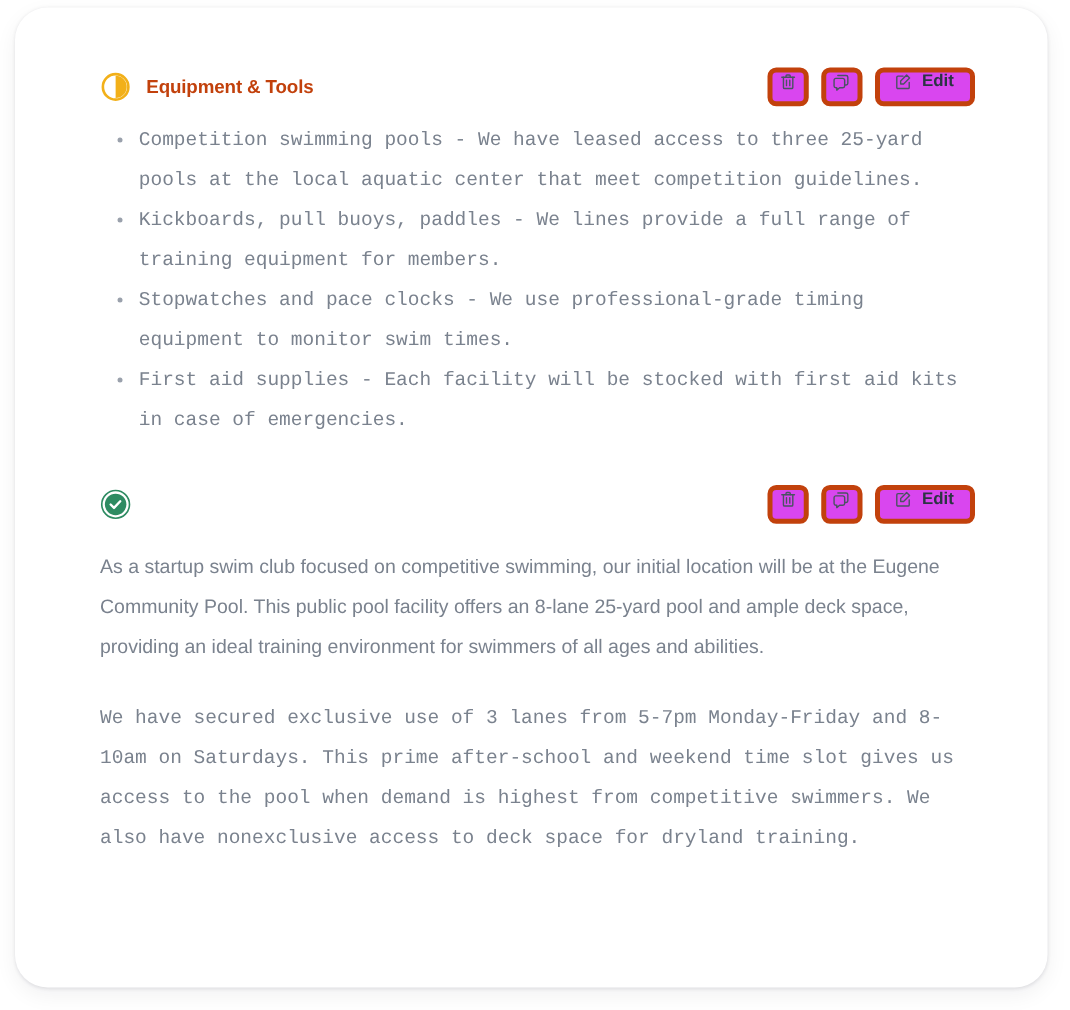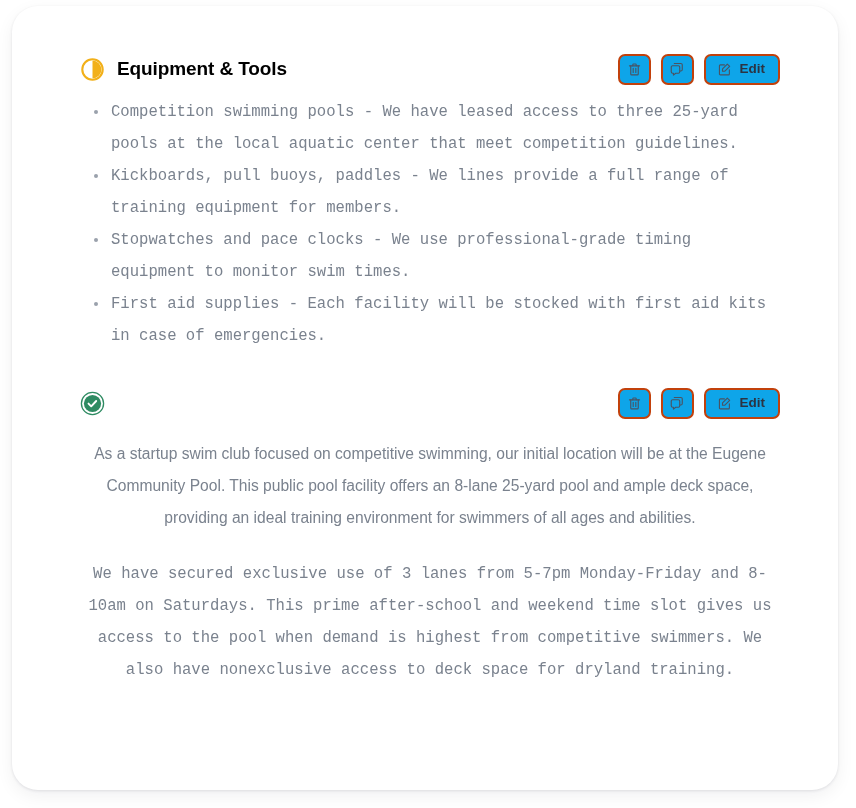--- a/index.html
+++ b/index.html
@@ -46,45 +46,44 @@
 
   .status-icon {
     width: 25px;
     height: 25px;
     flex: 0 0 25px;
     margin-right: 12px;
     display: block;
   }
 
   .section-title {
-    font-size: 19px;
+    font-size: 15px;
     font-weight: bold;
-    color: #000000;
+    color: #c2410c;
     letter-spacing: -0.1px;
     white-space: nowrap;
     margin: 0;
   }
 
   .header-spacer { flex: 1 1 auto; }
 
   
   .actions {
     display: flex;
     align-items: center;
     gap: 10px;
   }
 
   .btn {
     box-sizing: border-box;
     height: 31px;
-    background: #0ea5e9;
-    border: 2px solid #c2410c;
+    background: #d946ef;
+    border: 4px solid #c2410c;
     border-radius: 7px;
     display: flex;
-    align-items: center;
     justify-content: center;
     cursor: pointer;
     padding: 0;
   }
 
   .btn-icon-only {
     width: 33px;
   }
 
   .btn-edit {
@@ -127,21 +126,20 @@
     height: 4px;
     border-radius: 50%;
     background: #9aa1ac;
   }
 
   .para {
     font-size: 15.6px;
     line-height: 32px;
     color: #7a828e;
     margin: 0;
-    text-align: center;
   }
   .para + .para { margin-top: 24px; font-family: Liberation Mono, monospace; }
 
   .locations-body { padding-top: 8px; }
 </style>
 </head>
 <body>
 
 <div class="page-card">
   <div class="card-inner">

